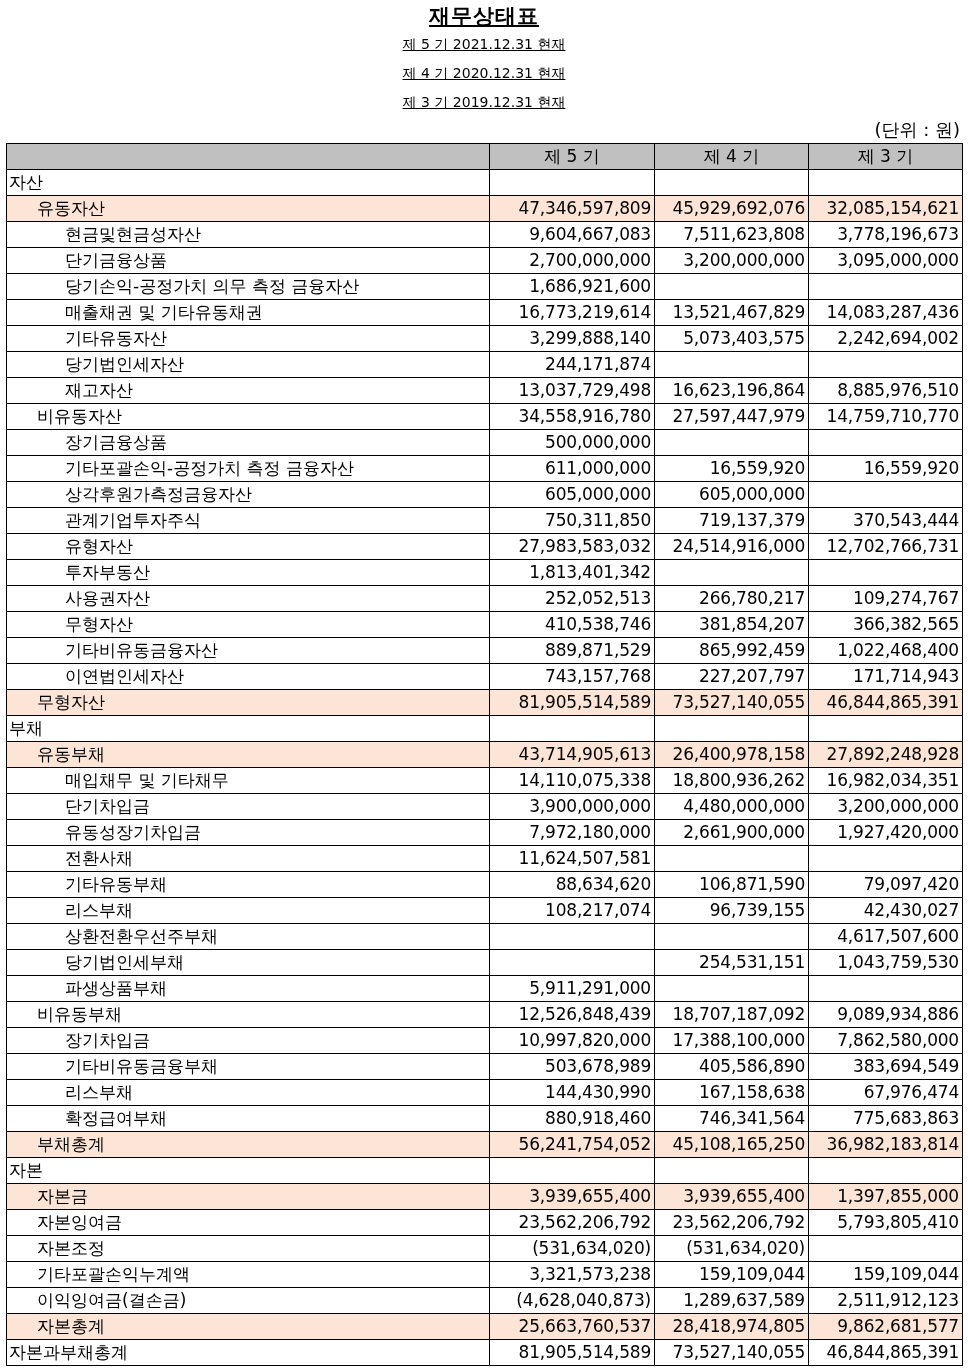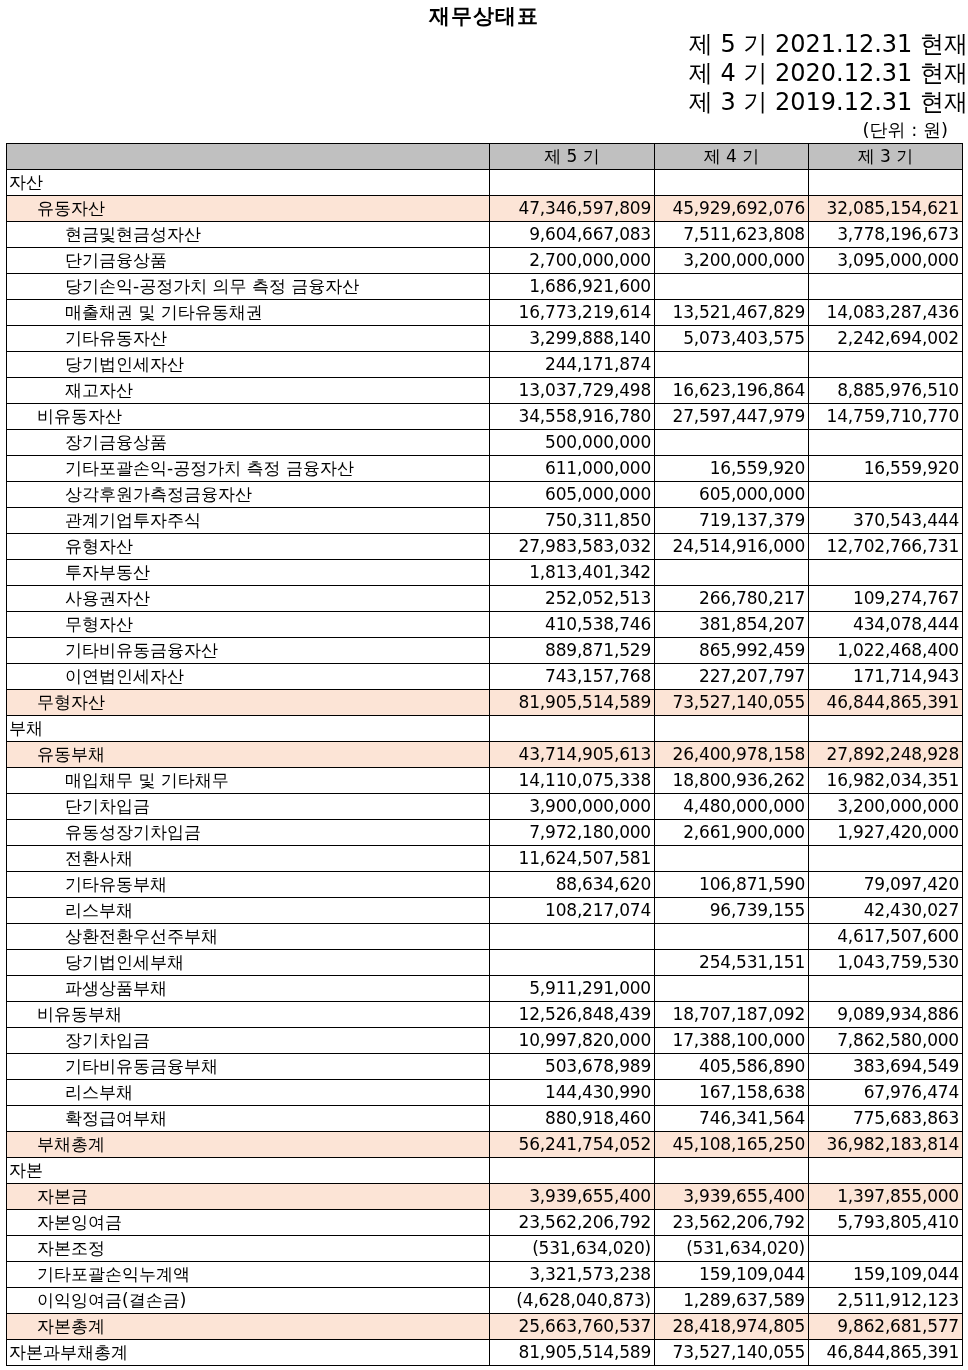--- a/index.html
+++ b/index.html
@@ -1,23 +1,23 @@
 <!DOCTYPE html>
 <html><head>
 <meta charset="utf-8">
 <style>
   html, body { margin: 0; padding: 0; background: #ffffff; }
   body {
     width: 968px; height: 1370px; position: relative; overflow: hidden;
     font-family: "DejaVu Sans", sans-serif; color: #000;
   }
-  .title-block { position: absolute; left: 0; top: 0; width: 968px; text-align: center; }
+  .title-block { position: absolute; left: 0; top: 0; width: 968px; text-align: center; text-decoration: underline; }
   .doc-title { font-size: 21px; font-weight: bold; height: 30px; line-height: 32px; letter-spacing: 1px; }
-  .period-line { font-size: 24px; height: 29px; line-height: 29px; text-align: right; }
-  .unit { position: absolute; right: 20px; top: 117px; font-size: 18px; line-height: 26px; }
+  .period-line { font-size: 14px; height: 29px; line-height: 29px; }
+  .unit { position: absolute; right: 8px; top: 117px; font-size: 18px; line-height: 26px; }
   table.fs {
     position: absolute; left: 6px; top: 143px; width: 956px;
     border-collapse: collapse; table-layout: fixed; font-size: 17px;
   }
   table.fs td, table.fs th {
     height: 25px; padding: 0 2px; border: 1px solid #000; white-space: nowrap;
     overflow: hidden; line-height: 25px; font-weight: normal;
   }
   table.fs th { background: #c0c0c0; text-align: center; }
   table.fs td.num { text-align: right; padding-right: 3px; letter-spacing: -0.2px; }
@@ -153,21 +153,21 @@
       <tr>
         <td class="lvl2">사용권자산</td>
         <td class="num">252,052,513</td>
         <td class="num">266,780,217</td>
         <td class="num last">109,274,767</td>
       </tr>
       <tr>
         <td class="lvl2">무형자산</td>
         <td class="num">410,538,746</td>
         <td class="num">381,854,207</td>
-        <td class="num last">434,078,444</td>
+        <td class="num last">366,382,565</td>
       </tr>
       <tr>
         <td class="lvl2">기타비유동금융자산</td>
         <td class="num">889,871,529</td>
         <td class="num">865,992,459</td>
         <td class="num last">1,022,468,400</td>
       </tr>
       <tr>
         <td class="lvl2">이연법인세자산</td>
         <td class="num">743,157,768</td>

